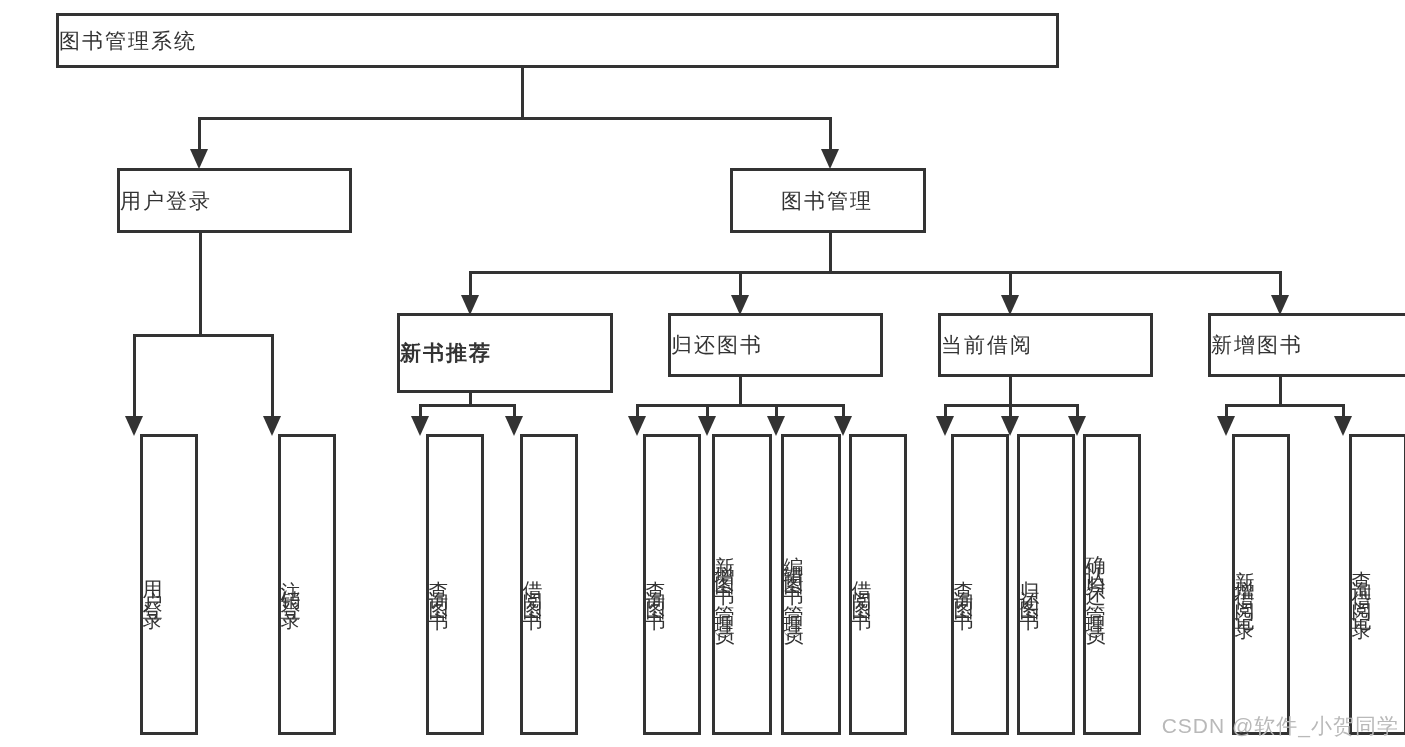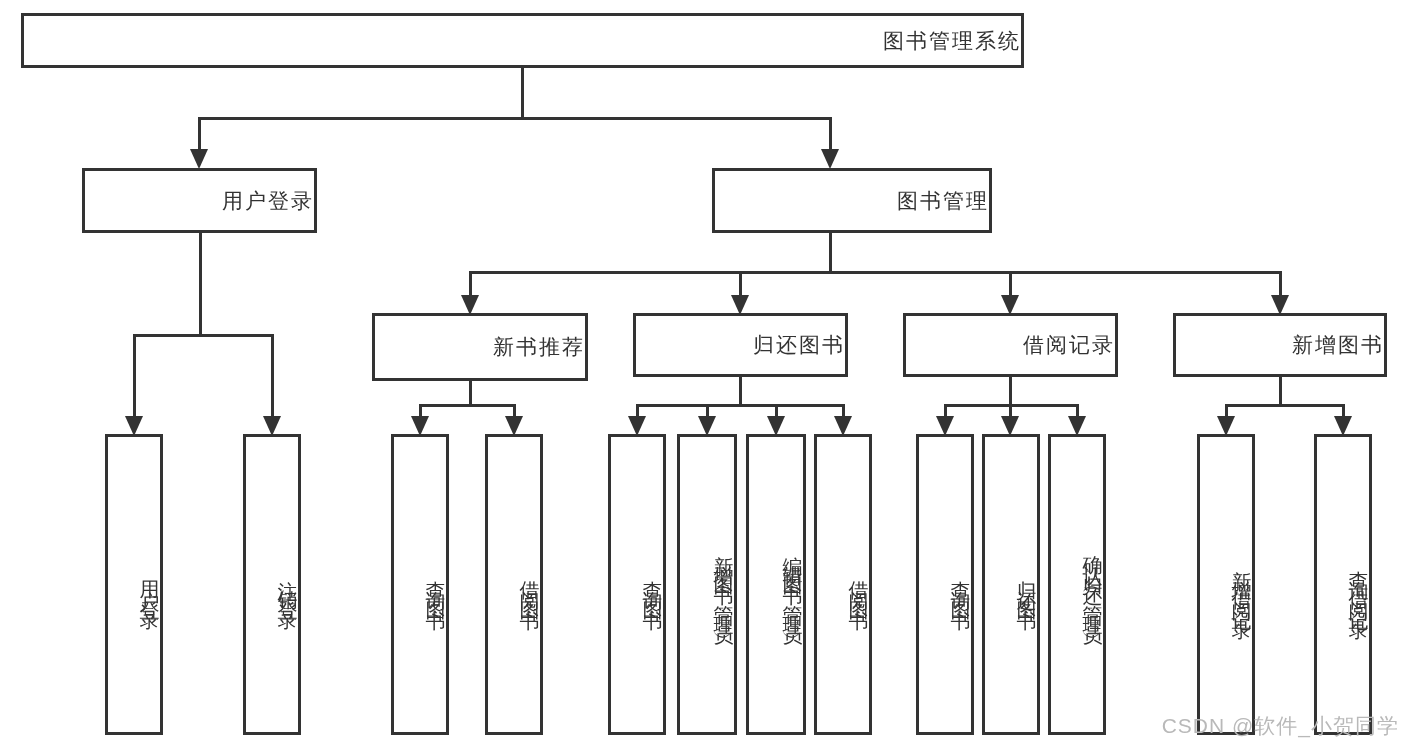--- a/index.html
+++ b/index.html
@@ -14,23 +14,24 @@
     width:1405px;height:747px;
     background:var(--bg);
     font-family:"Liberation Sans","DejaVu Sans",sans-serif;
     overflow:hidden;
   }
   .box{
     position:absolute;
     border:3px solid var(--line);
     background:#fff;
     box-sizing:border-box;
-    display:flex;align-items:center;justify-content:flex-end;
+    display:flex;align-items:center;justify-content:flex-start;
     color:var(--text);
     z-index:2;
+    margin-left:35px;
   }
   .hlabel{
     font-size:21px;
     letter-spacing:2px;
     white-space:nowrap;
   }
   .vlabel{
     writing-mode:vertical-rl;
     text-orientation:mixed;
     font-size:20px;
@@ -66,32 +67,32 @@
 
 <div id="diagram">
 
   <div class="box" style="left:21px;top:13px;width:1003px;height:55px;">
     <span class="hlabel">图书管理系统</span>
   </div>
 
   <div class="box" style="left:82px;top:168px;width:235px;height:65px;">
     <span class="hlabel">用户登录</span>
   </div>
-  <div class="box" style="left:712px;top:168px;width:280px;height:65px;">
+  <div class="box" style="left:695px;top:168px;width:196px;height:65px;padding-left:48px;">
     <span class="hlabel">图书管理</span>
   </div>
 
-  <div class="box" style="left:372px;top:313px;width:216px;height:68px;">
+  <div class="box" style="left:362px;top:313px;width:216px;height:80px;font-weight:bold;">
     <span class="hlabel">新书推荐</span>
   </div>
   <div class="box" style="left:633px;top:313px;width:215px;height:64px;">
     <span class="hlabel">归还图书</span>
   </div>
   <div class="box" style="left:903px;top:313px;width:215px;height:64px;">
-    <span class="hlabel">借阅记录</span>
+    <span class="hlabel">当前借阅</span>
   </div>
   <div class="box" style="left:1173px;top:313px;width:214px;height:64px;">
     <span class="hlabel">新增图书</span>
   </div>
 
   <div class="box" style="left:105px;top:434px;width:58px;height:301px;">
     <span class="vlabel">用户登录</span>
   </div>
   <div class="box" style="left:243px;top:434px;width:58px;height:301px;">
     <span class="vlabel">注销登录</span>

